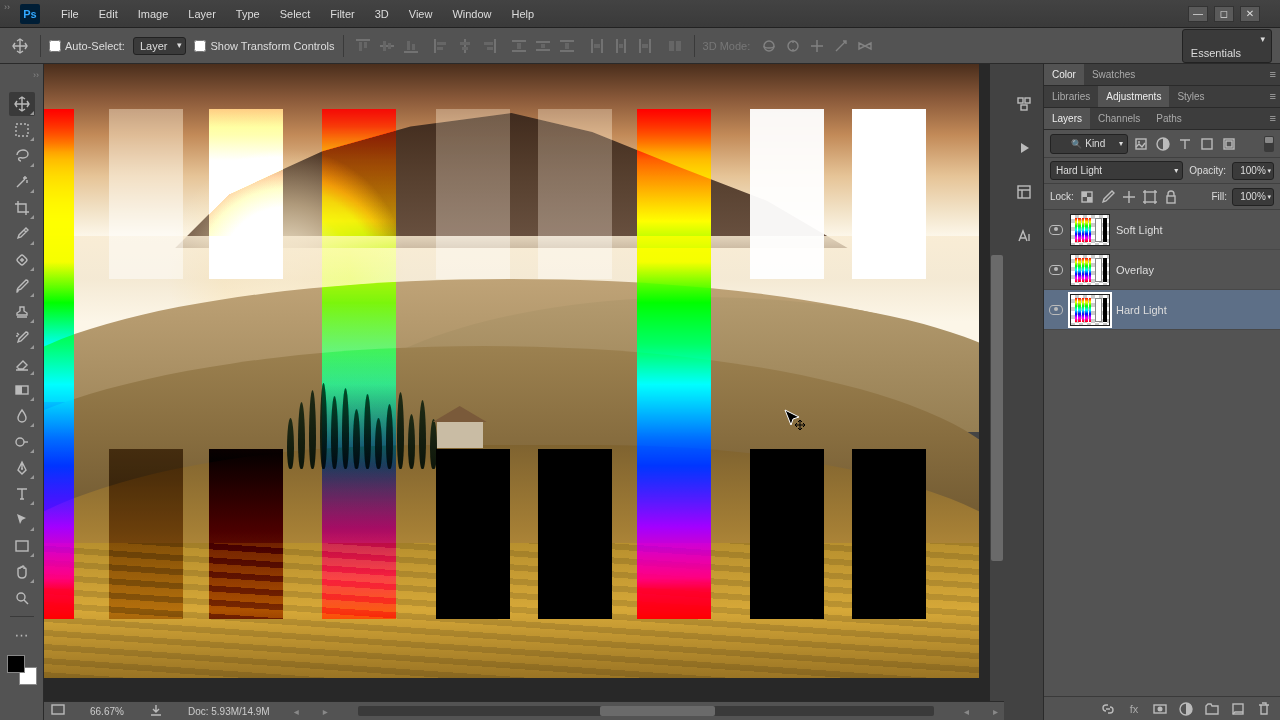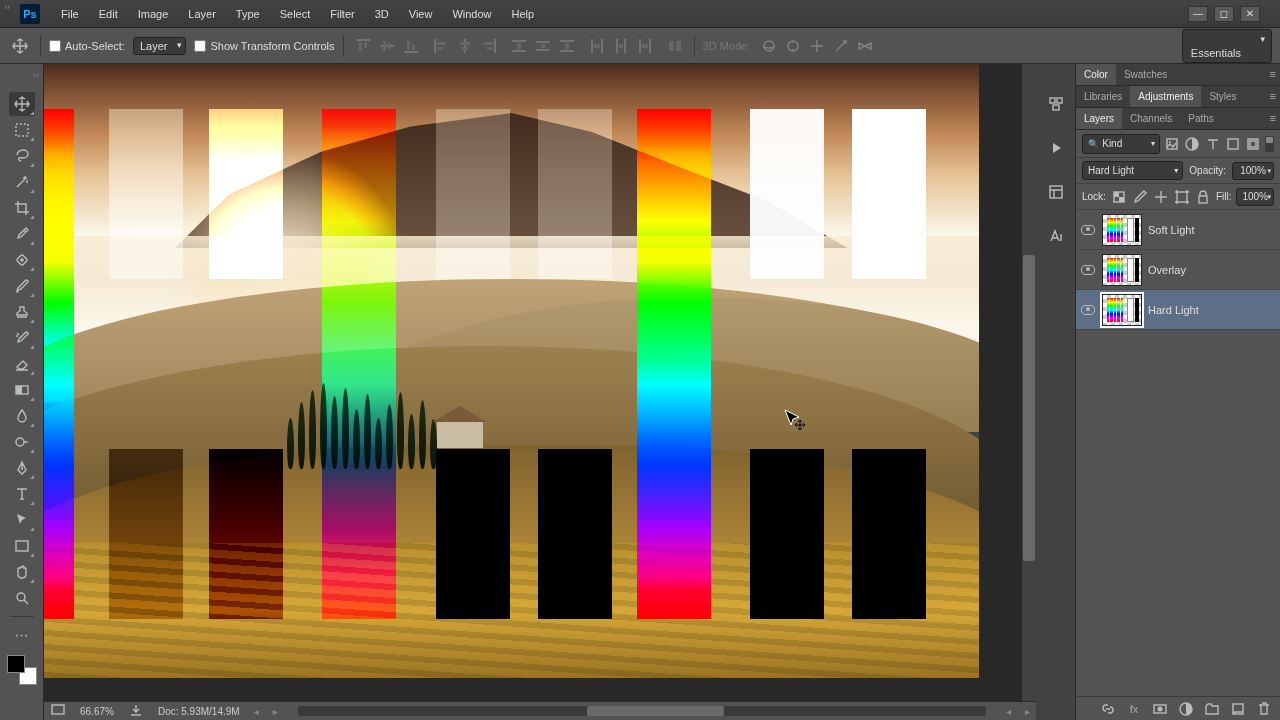--- a/index.html
+++ b/index.html
@@ -67,36 +67,36 @@
 .stripe.bw.w { background: linear-gradient(rgba(255,255,255,0) 0%, #fff 10%, #fff 90%, rgba(255,255,255,0) 100%); background:#fff; }
 .stripe.bw.b { background:#000; }
 .stripe.rainbow { background: linear-gradient(#ff0000 0%, #ff9800 10%, #ffff00 22%, #00ff00 38%, #00ffff 54%, #0040ff 70%, #8000ff 82%, #ff00b0 92%, #ff0000 100%); }
 
 .canvas-cursor { position:absolute; pointer-events:none; }
 .canvas-cursor svg { display:block; }
 
 .v-scroll { position:absolute; right:0; top:0; width:14px; height:100%; background:#424242; }
 .v-scroll-thumb { position:absolute; left:1px; right:1px; top:30%; height:48%; background:#6a6a6a; border-radius:2px; }
 
-.statusbar { height:19px; background:#535353; border-top:1px solid #2a2a2a; display:flex; align-items:center; padding:0 6px; gap:14px; font-size:10px; color:#ccc; }
+.statusbar { height:19px; background:#535353; border-top:1px solid #2a2a2a; display:flex; align-items:center; padding:0 6px; gap:24px; font-size:10px; color:#ccc; }
 .status-hscroll { flex:1; height:10px; background:#3a3a3a; margin:0 6px; border-radius:2px; position:relative; }
 .status-hscroll-thumb { position:absolute; top:0; bottom:0; left:42%; width:20%; background:#6a6a6a; border-radius:2px; }
 
 
 .rightdocks { width:40px; background:#424242; border-right:1px solid #2a2a2a; display:flex; flex-direction:column; align-items:center; padding-top:28px; gap:20px; }
 .dock-icon { width:24px; height:24px; display:flex; align-items:center; justify-content:center; color:#bbb; }
 
-.panels { width:204px; background:#535353; display:flex; flex-direction:column; }
+.panels { width:236px; background:#535353; display:flex; flex-direction:column; }
 .panel-tabs { height:22px; background:#3d3d3d; display:flex; align-items:center; font-size:10px; border-bottom:1px solid #2a2a2a; position:relative; }
 .ptab { padding:5px 8px; color:#aaa; }
 .ptab.active { background:#535353; color:#eee; }
 .panel-menu-btn { position:absolute; right:4px; top:4px; color:#aaa; font-size:11px; }
 
 .layers-toolbar1 { height:28px; display:flex; align-items:center; padding:0 6px; gap:4px; border-bottom:1px solid #404040; }
-.filter-select { flex:0 0 78px; background:#3a3a3a; border:1px solid #222; border-radius:3px; height:20px; display:flex; align-items:center; padding:0 5px; font-size:10px; position:relative; }
+.filter-select { flex:0 0 78px; background:#3a3a3a; border:1px solid #222; border-radius:3px; height:20px; display:flex; align-items:center; padding:0 20px; font-size:10px; position:relative; }
 .filter-select:before { content:"🔍"; font-size:9px; margin-right:3px; opacity:.7;}
 .filter-select:after { content:"▾"; position:absolute; right:4px; font-size:8px; }
 .filter-icn { width:18px; height:18px; display:flex; align-items:center; justify-content:center; color:#aaa; }
 .filter-toggle { margin-left:auto; width:10px; height:16px; background:#3a3a3a; border-radius:2px; position:relative; }
 .filter-toggle::after { content:""; position:absolute; top:1px; left:1px; right:1px; height:6px; background:#888; border-radius:1px; }
 
 .layers-toolbar2 { height:26px; display:flex; align-items:center; padding:0 6px; gap:6px; border-bottom:1px solid #404040; font-size:10px; }
 .blend-select { flex:1; background:#3a3a3a; border:1px solid #222; border-radius:3px; height:19px; display:flex; align-items:center; padding:0 5px; position:relative; }
 .blend-select:after { content:"▾"; position:absolute; right:4px; font-size:8px; }
 .pct-field { width:42px; background:#3a3a3a; border:1px solid #222; border-radius:3px; height:18px; display:flex; align-items:center; justify-content:center; position:relative; }

